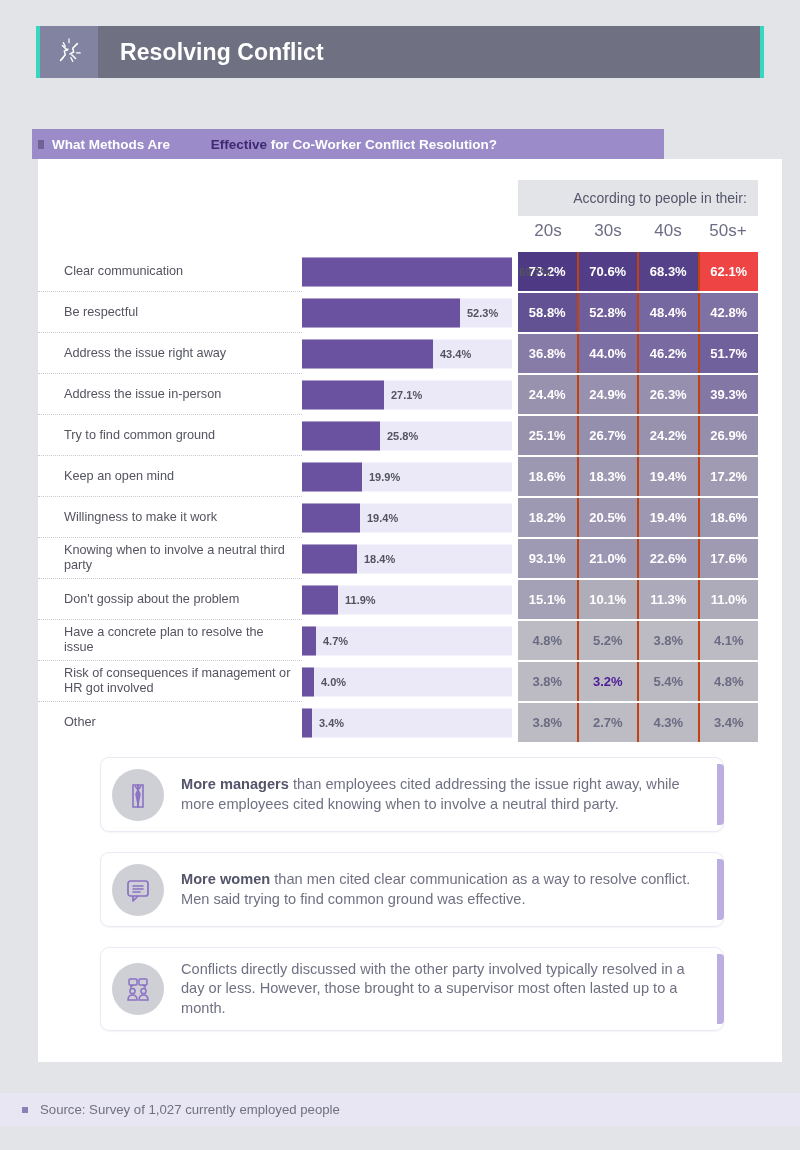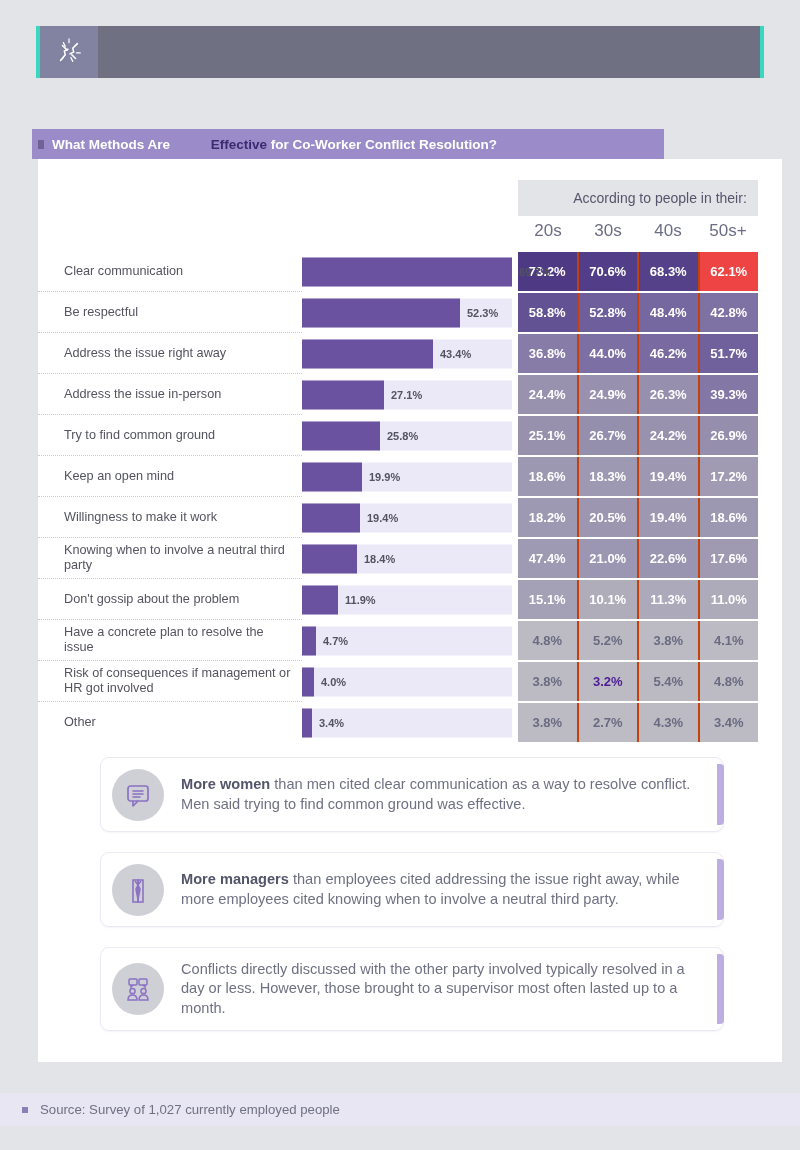--- a/index.html
+++ b/index.html
@@ -210,20 +210,21 @@
         <path d="M9 9 L14 14"></path>
         <path d="M23 23 L19 19"></path>
         <path d="M16 6 L16 2" stroke-width="1.3"></path>
         <path d="M22 10 L25 7" stroke-width="1.3"></path>
         <path d="M10 22 L7 25" stroke-width="1.3"></path>
         <path d="M24 17 L28 17" stroke-width="1.3"></path>
         <path d="M18 22 L20 26" stroke-width="1.3"></path>
         <path d="M12 10 L10 6" stroke-width="1.3"></path>
       </svg>
     </div>
+    <div class="header-title">Resolving Conflict</div>
   </div>
   <div class="header-notch"></div>
 </div>
 
 <div class="subtitle-bar">
   <div class="subtitle-tick"></div>
   <div class="subtitle-text">
     <span>What Methods Are </span><span class="hl">Effective</span><span> for Co-Worker Conflict Resolution?</span>
   </div>
 </div>
@@ -341,21 +342,21 @@
         </div>
       </div>
       <div class="row">
         <div class="cell-label">Knowing when to involve a neutral third party</div>
         <div class="cell-bar">
           <div class="bar-track" style="background: rgb(235, 232, 248);"></div>
           <div class="bar-fill" style="width: 55px; background: rgb(107, 82, 160);"></div>
           <div class="bar-value" style="left: 62px;">18.4%</div>
         </div>
         <div class="cell-heat">
-          <div class="heat" style="background: rgb(159, 154, 179); color: rgb(255, 255, 255);">47.4%</div>
+          <div class="heat" style="background: rgb(159, 154, 179); color: rgb(255, 255, 255);">93.1%</div>
           <div class="heat" style="background: rgb(155, 150, 177); color: rgb(255, 255, 255);">21.0%</div>
           <div class="heat" style="background: rgb(153, 148, 176); color: rgb(255, 255, 255);">22.6%</div>
           <div class="heat" style="background: rgb(159, 154, 178); color: rgb(255, 255, 255);">17.6%</div>
         </div>
       </div>
       <div class="row">
         <div class="cell-label">Don't gossip about the problem</div>
         <div class="cell-bar">
           <div class="bar-track" style="background: rgb(235, 232, 248);"></div>
           <div class="bar-fill" style="width: 36px; background: rgb(107, 82, 160);"></div>
@@ -406,37 +407,37 @@
         <div class="cell-heat">
           <div class="heat" style="background: rgb(188, 187, 195); color: rgb(106, 107, 130);">3.8%</div>
           <div class="heat" style="background: rgb(189, 188, 196); color: rgb(106, 107, 130);">2.7%</div>
           <div class="heat" style="background: rgb(188, 187, 195); color: rgb(106, 107, 130);">4.3%</div>
           <div class="heat" style="background: rgb(188, 187, 195); color: rgb(106, 107, 130);">3.4%</div>
         </div>
       </div>
     </div>
 
   <div class="callouts" id="callouts">
+      <div class="callout">
+        <div class="callout-edge"></div>
+        <div class="callout-icon">
+          <svg width="28" height="28" viewBox="0 0 28 28">
+            <use href="#ico-necktie-shirt"></use>
+          </svg>
+        </div>
+        <div class="callout-text"><b>More managers</b> than employees cited addressing the issue right away, while more employees cited knowing when to involve a neutral third party.</div>
+      </div>
       <div class="callout">
         <div class="callout-edge"></div>
         <div class="callout-icon">
           <svg width="28" height="28" viewBox="0 0 28 28">
             <use href="#ico-speech-bubble"></use>
           </svg>
         </div>
         <div class="callout-text"><b>More women</b> than men cited clear communication as a way to resolve conflict. Men said trying to find common ground was effective.</div>
-      </div>
-      <div class="callout">
-        <div class="callout-edge"></div>
-        <div class="callout-icon">
-          <svg width="28" height="28" viewBox="0 0 28 28">
-            <use href="#ico-necktie-shirt"></use>
-          </svg>
-        </div>
-        <div class="callout-text"><b>More managers</b> than employees cited addressing the issue right away, while more employees cited knowing when to involve a neutral third party.</div>
       </div>
       <div class="callout">
         <div class="callout-edge"></div>
         <div class="callout-icon">
           <svg width="28" height="28" viewBox="0 0 28 28">
             <use href="#ico-two-people"></use>
           </svg>
         </div>
         <div class="callout-text">Conflicts directly discussed with the other party involved typically resolved in a day or less. However, those brought to a supervisor most often lasted up to a month.</div>
       </div>

